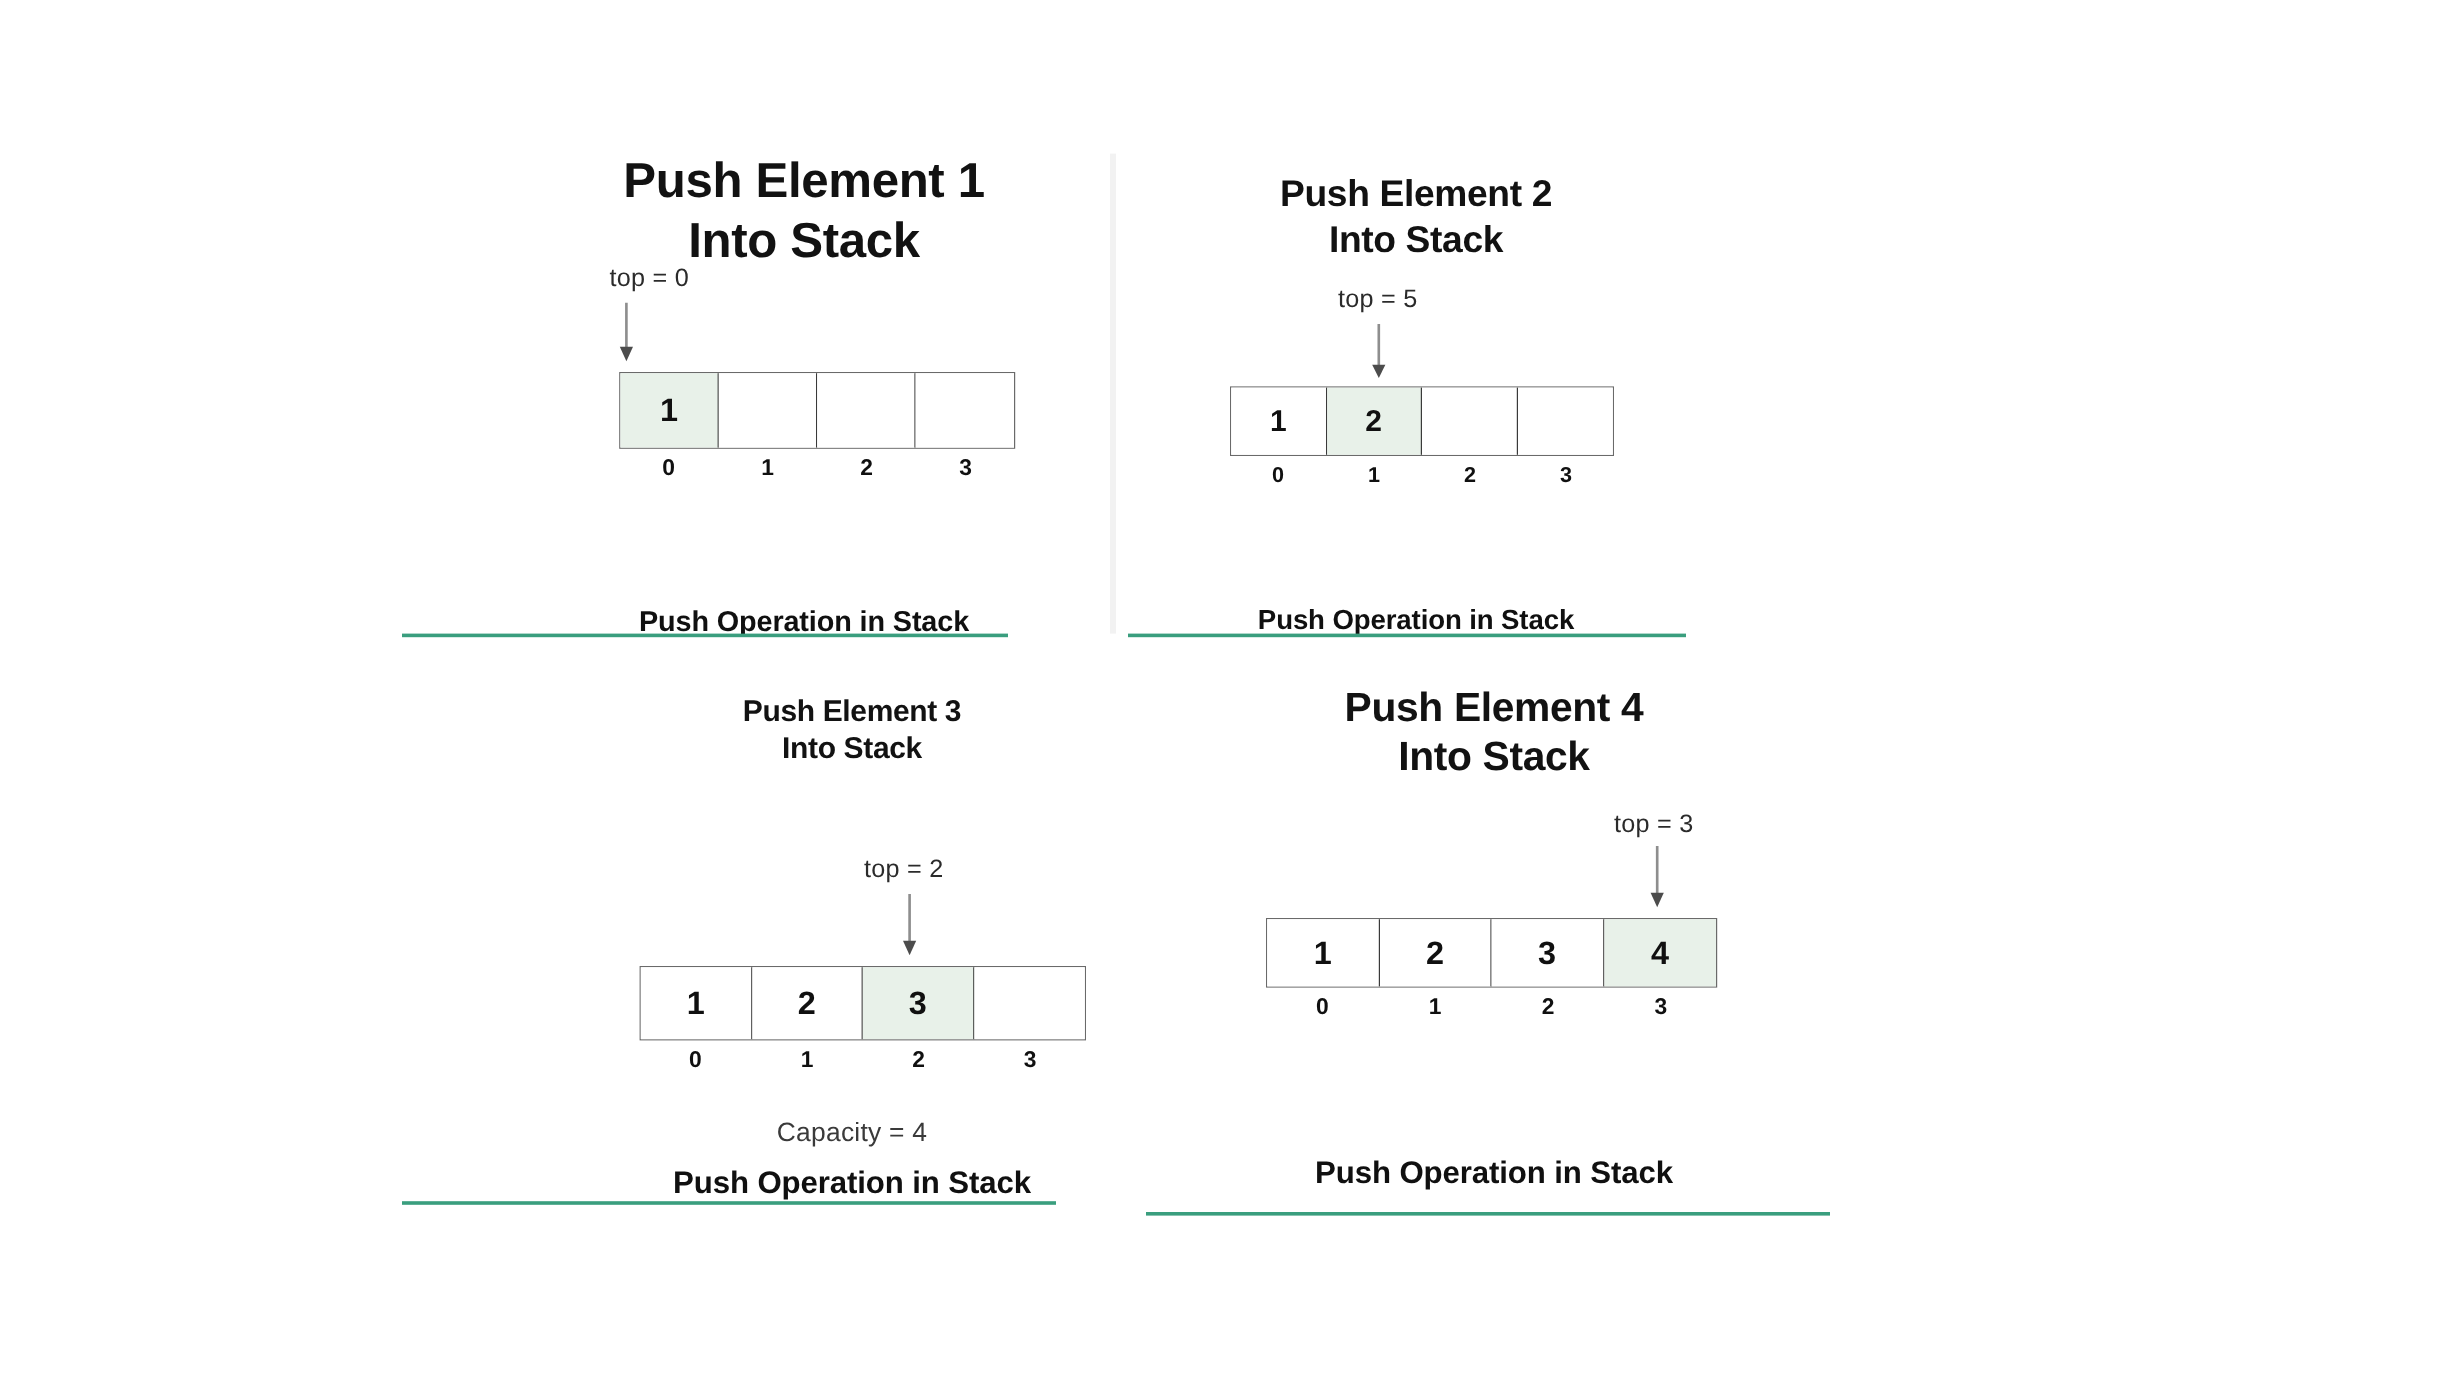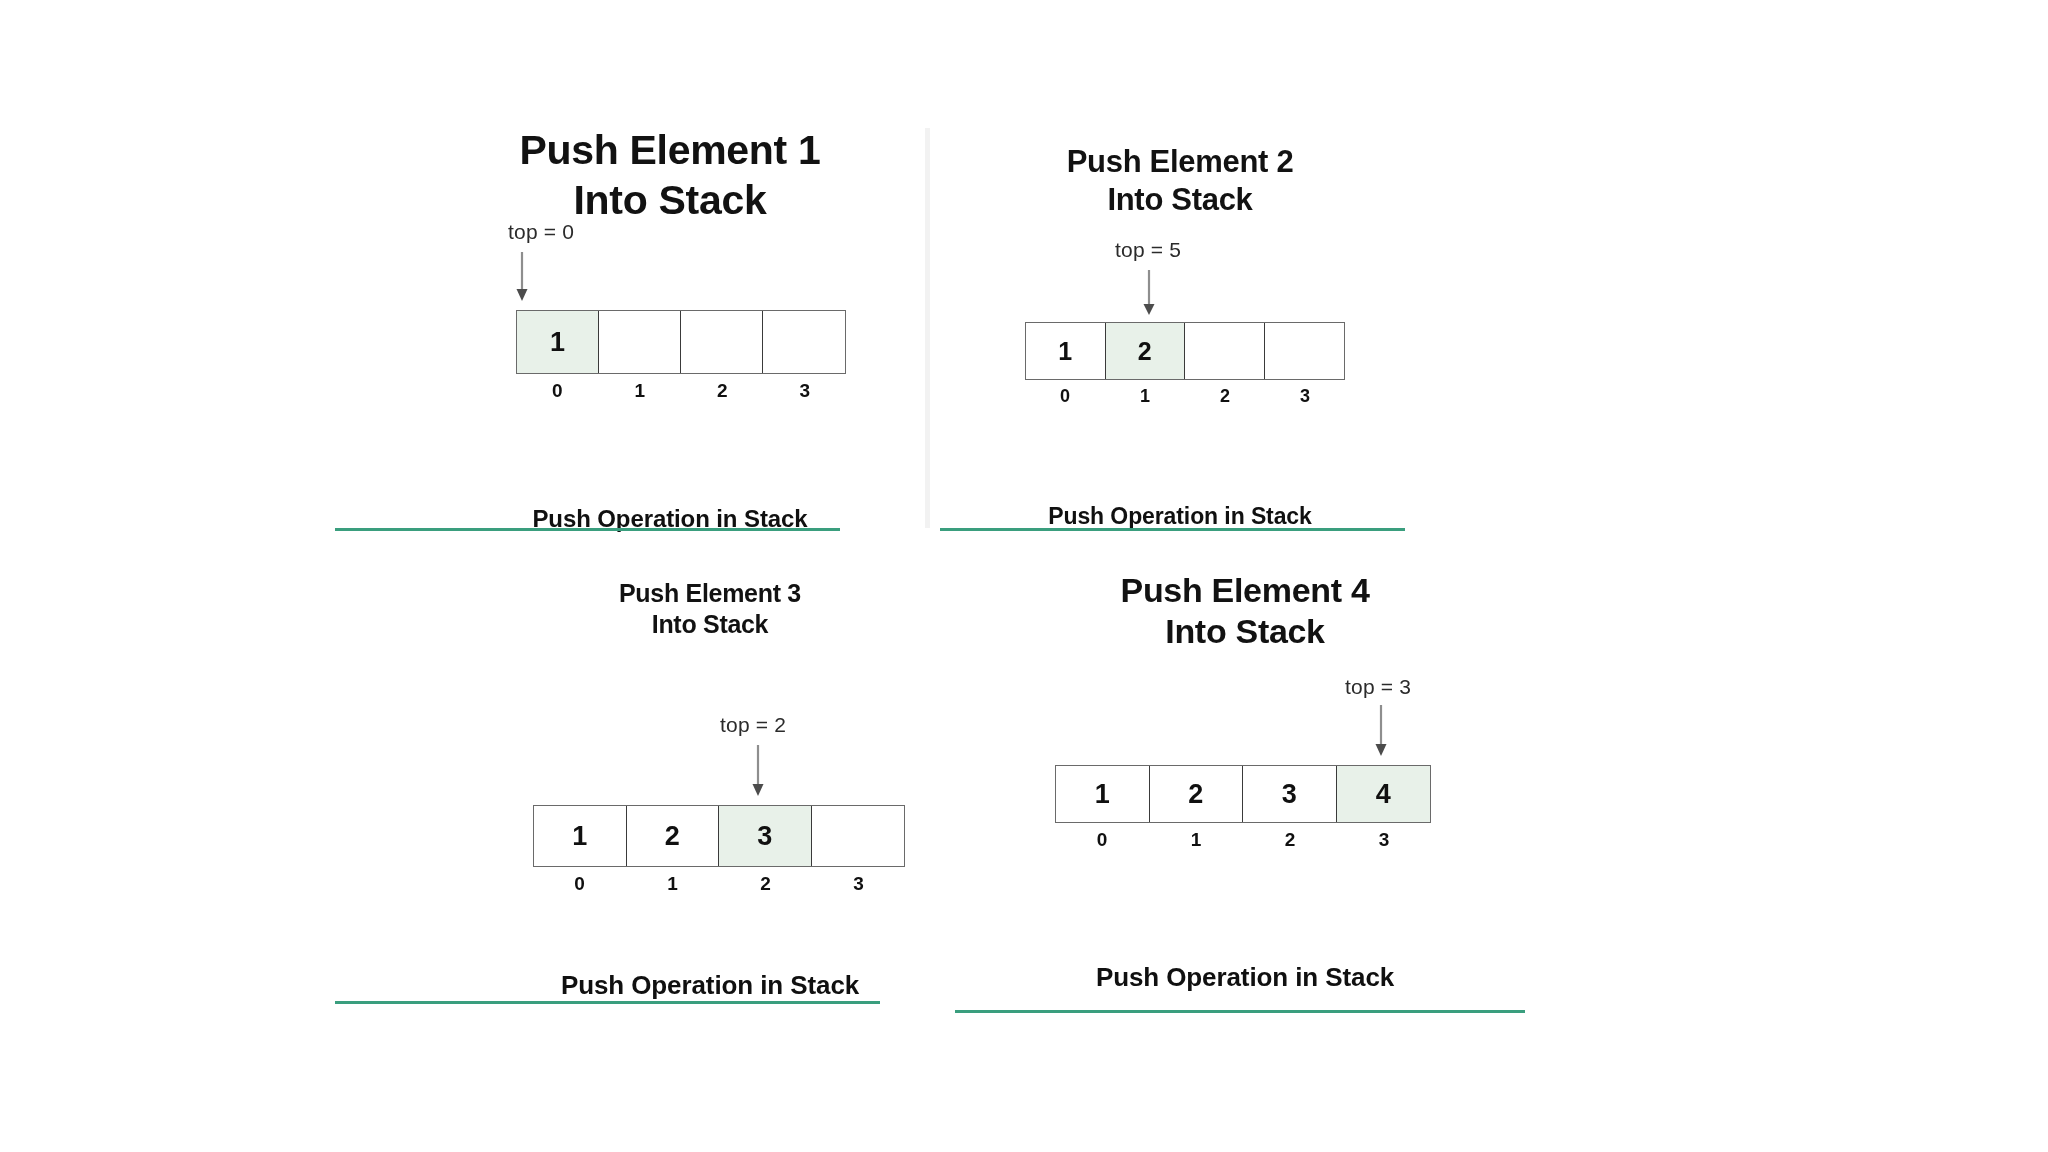--- a/index.html
+++ b/index.html
@@ -210,20 +210,21 @@
       <div class="stack-cell" style="width:93px; font-size:27px;"></div>
     </div>
 
     <div class="index-row" style="left:83px; top:160px; width:372px;">
       <div class="index-cell" style="width:93px; font-size:19px;">0</div>
       <div class="index-cell" style="width:93px; font-size:19px;">1</div>
       <div class="index-cell" style="width:93px; font-size:19px;">2</div>
       <div class="index-cell" style="width:93px; font-size:19px;">3</div>
     </div>
 
+    <div class="capacity-label" style="left:0; top:218px; width:520px; text-align:center;">Capacity = 4</div>
   </div>
 
   <div class="caption" style="left:0; top:392px; width:520px; font-size:26px;">Push Operation in Stack</div>
   <div class="green-rule" style="left:-115px; top:423px; width:545px;"></div>
 </div>
 
 <div class="panel" style="left:1000px; top:570px; width:490px; height:460px;">
 
   <div class="panel-title" style="font-size:34px; width:490px; left:0; top:0; position:absolute;">Push Element 4
 Into Stack</div>

